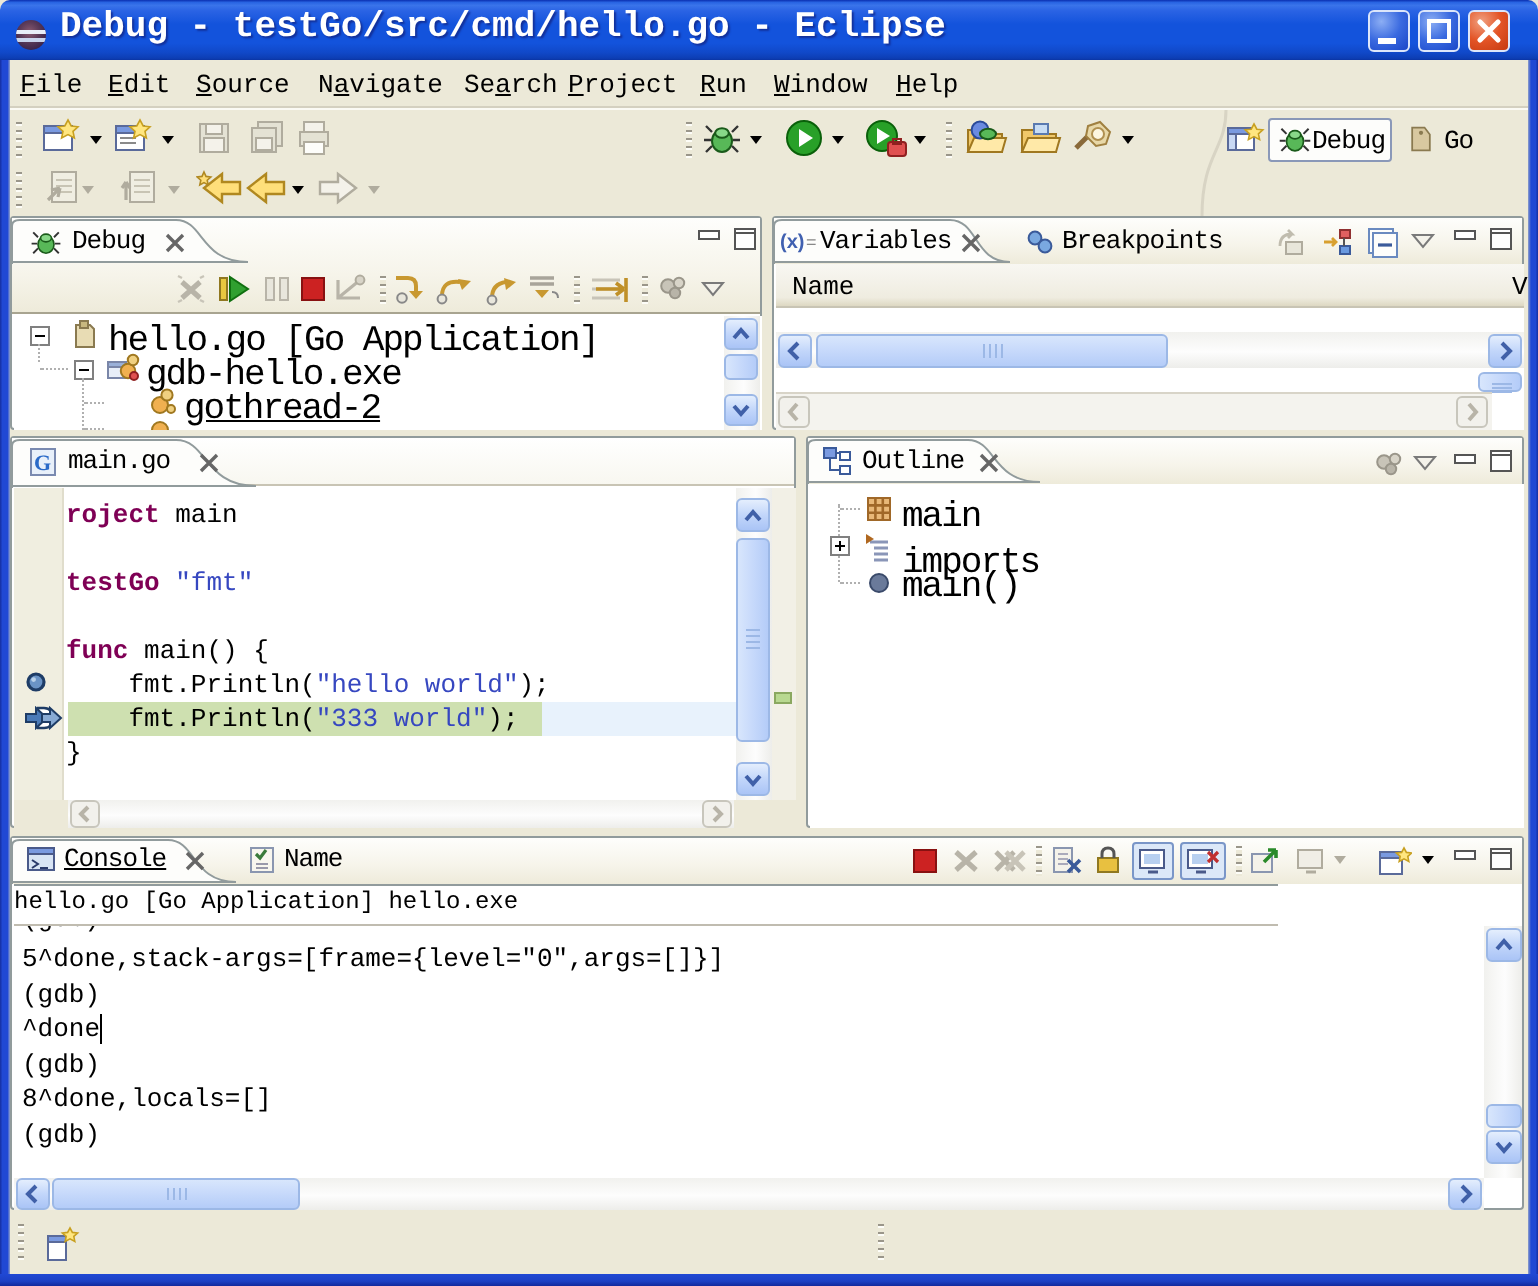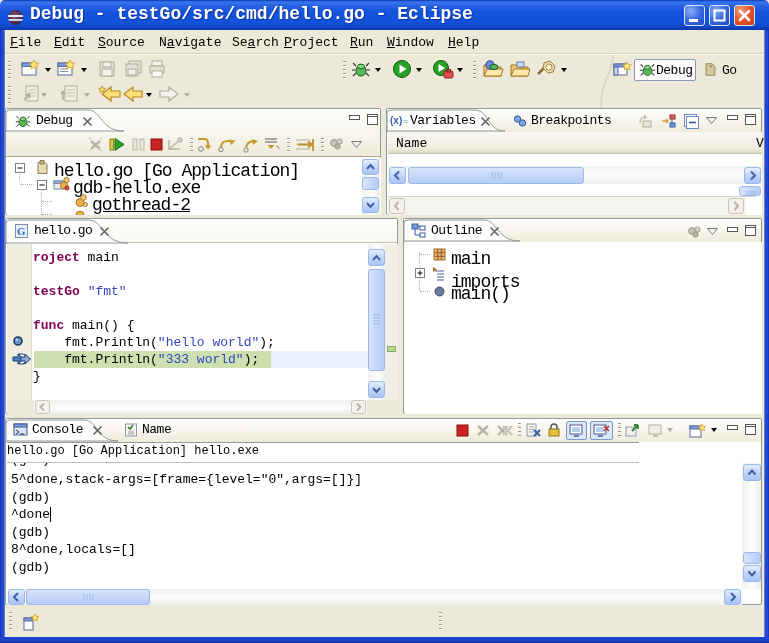--- a/index.html
+++ b/index.html
@@ -399,21 +399,21 @@
 
 <div class="panel" id="p-edit" style="left:5px;top:218px;width:393px;height:196px;">
   <div class="tabrow" style="height:24px;background:linear-gradient(180deg,#fff 0%,#f8f7f0 100%);border-bottom:1px solid #c8c4b4;"></div>
   <svg class="abs" style="left:0;top:0" width="125" height="25">
       <path d="M0 25 V4 Q0 1 4 1 H82 C98 1 96 24 122 24 L0 24 Z" fill="#fdfdfb" stroke="#919b9c"></path>
     </svg>
   <svg class="abs" style="left:8px;top:4px" width="15" height="16" viewBox="0 0 15 16">
       <rect x="1.5" y="1.5" width="12" height="13" fill="#e8f0fa" stroke="#7a8ab0"></rect>
       <text x="3" y="12" font-size="11" font-weight="bold" fill="#2a6ac8" font-family="Liberation Serif">G</text>
     </svg>
-  <div class="abs tabtext" style="left:28px;top:4px;">hello.go</div>
+  <div class="abs tabtext" style="left:28px;top:4px;">main.go</div>
   <svg class="abs" style="left:93px;top:7px" width="11" height="11">
       <path d="M1.5 1.5 L9.5 9.5 M9.5 1.5 L1.5 9.5" stroke="#666" stroke-width="1.7"></path>
     </svg>
 
   <div class="abs" style="left:1px;top:25px;width:25px;height:156px;background:#f0eee0;border-right:1px solid #e0ddcc;"></div>
   <div class="abs" style="left:26px;top:25px;width:7px;height:156px;background:#fff;"></div>
   <div class="abs" style="left:33px;top:25px;width:329px;height:156px;background:#fff;"></div>
 
   <div class="abs" style="left:33px;top:132px;width:329px;height:17px;background:#e8f2fc;"></div>
   <div class="abs" style="left:28px;top:132px;width:237px;height:17px;background:#cee0b0;"></div>
@@ -517,21 +517,21 @@
 <div class="panel" id="p-console" style="left:5px;top:418px;width:757px;height:187px;">
   <div class="tabrow" style="height:23px;"></div>
   <svg class="abs" style="left:0;top:0" width="115" height="23">
       <path d="M0 23 V4 Q0 1 4 1 H78 C92 1 90 22 112 22 L0 22 Z" fill="#fdfdfb" stroke="#919b9c"></path>
     </svg>
   <svg class="abs" style="left:7px;top:3px" width="16" height="16" viewBox="0 0 16 16">
       <rect x="1" y="2" width="13" height="11" fill="#d8e4f4" stroke="#4a5a8a"></rect>
       <rect x="1" y="2" width="13" height="3" fill="#7a9ae0" stroke="#4a5a8a"></rect>
       <path d="M3 8 l3 2 -3 2 M7 12 h4" stroke="#2a3a6a" fill="none"></path>
     </svg>
-  <div class="abs tabtext" style="left:26px;top:3px;">Console</div>
+  <div class="abs tabtext" style="left:26px;top:3px;text-decoration:underline;">Console</div>
   <svg class="abs" style="left:86px;top:6px" width="11" height="11">
       <path d="M1.5 1.5 L9.5 9.5 M9.5 1.5 L1.5 9.5" stroke="#666" stroke-width="1.7"></path>
     </svg>
   <svg class="abs" style="left:118px;top:3px" width="15" height="16" viewBox="0 0 15 16">
       <rect x="1.5" y="2" width="11" height="12" fill="#f8f6ee" stroke="#8a96b0"></rect>
       <path d="M4 5 l2 2 3-4" stroke="#3a7a3a" stroke-width="1.6" fill="none"></path>
       <path d="M4 10 h6 M4 12 h6" stroke="#99a"></path>
     </svg>
   <div class="abs tabtext" style="left:136px;top:3px;">Name</div>
 

